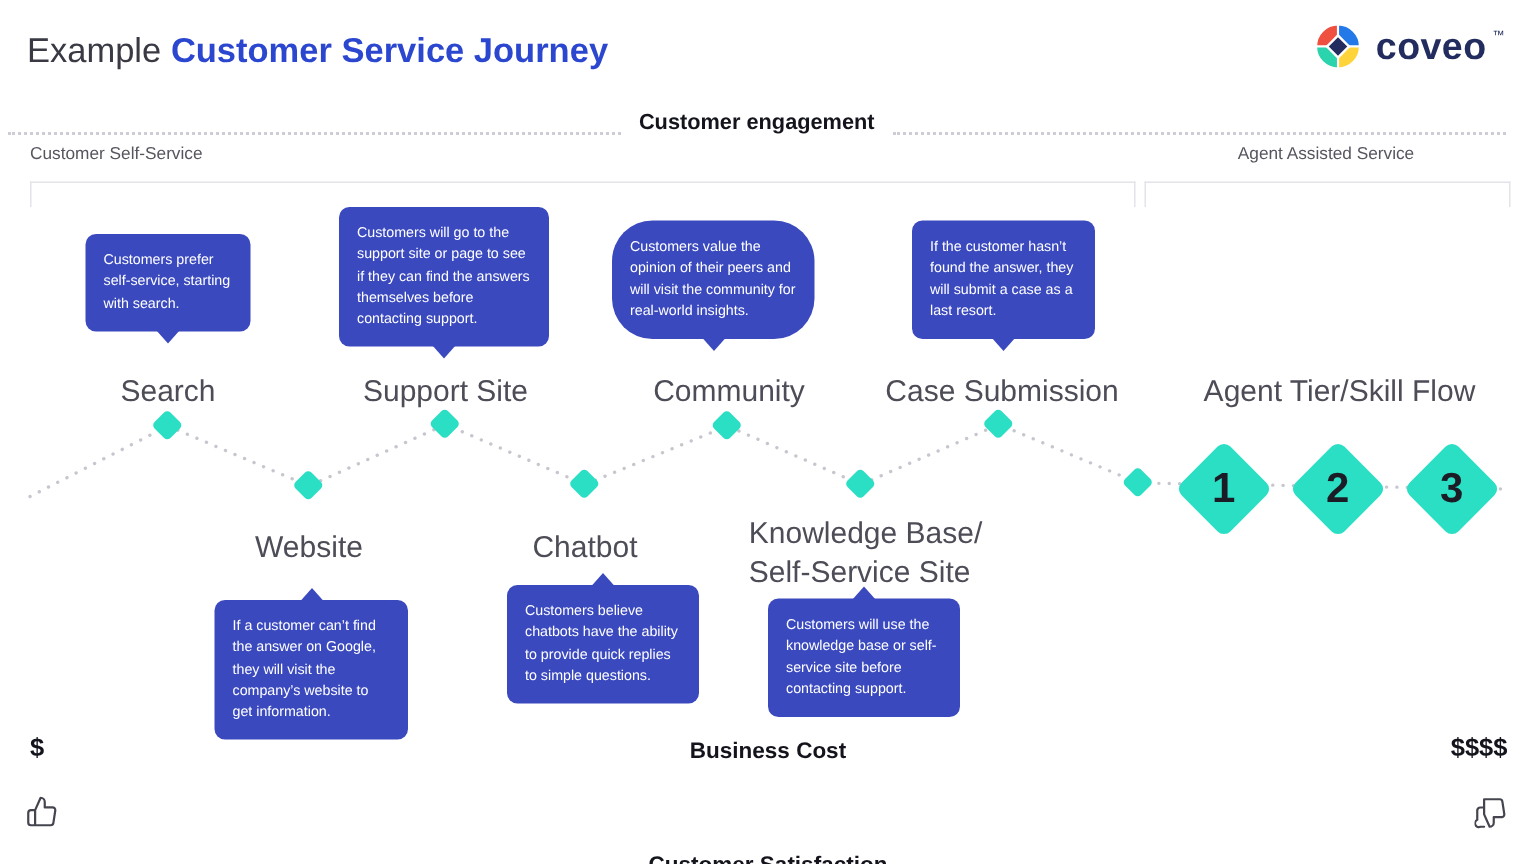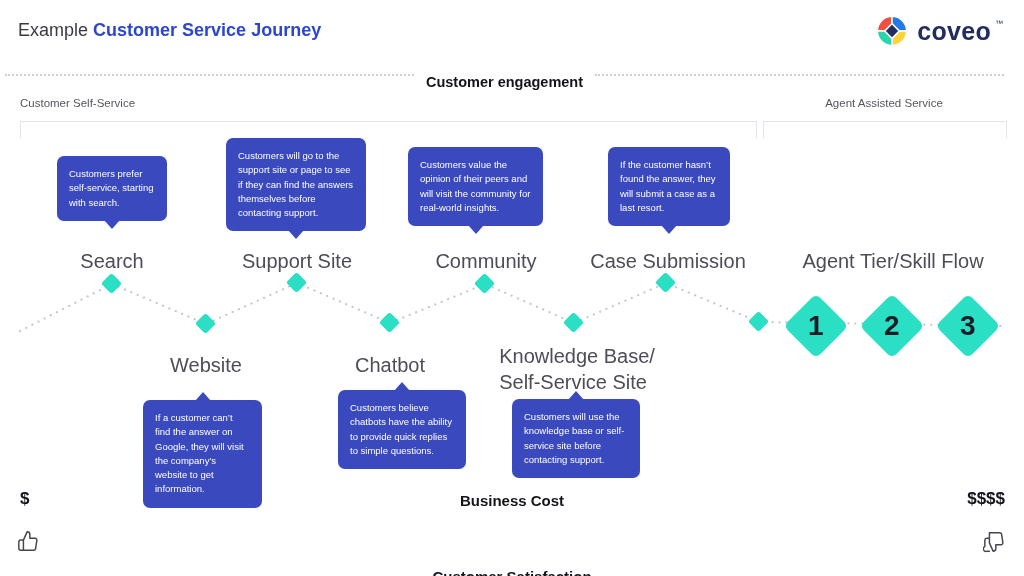--- a/index.html
+++ b/index.html
@@ -1,28 +1,28 @@
 <!DOCTYPE html>
 <html><head>
 <meta charset="utf-8">
 <style>
   html,body{margin:0;padding:0;background:#fff;}
   .stage{position:relative;width:1024px;height:576px;background:#ffffff;
          font-family:"Liberation Sans",sans-serif;overflow:hidden;}
 
   
-  .title{position:absolute;left:18px;top:20px;font-size:18px;color:#3a3a45;}
+  .title{position:absolute;left:18px;top:20px;font-size:23px;color:#3a3a45;}
   .title .pfx{padding-right:.28em;font-weight:400;}
   .title .main{color:#2b46cf;font-weight:700;}
   .logo{position:absolute;right:18px;top:13px;display:flex;align-items:center;gap:7px;}
   .logo-word{font-size:25px;font-weight:700;color:#222c5e;letter-spacing:.3px;}
   .logo-tm{font-size:8px;color:#222c5e;position:relative;top:-8px;left:-3px;}
 
   
-  .divider{position:absolute;left:5px;right:20px;top:74px;display:flex;align-items:flex-start;gap:12px;}
+  .divider{position:absolute;left:5px;right:20px;top:74px;display:flex;align-items:flex-end;gap:12px;}
   .divider .dots{flex:1;height:0;border-top:2px dotted #cdcdd5;}
   .divider .lbl{font-size:14.5px;font-weight:700;color:#14141d;white-space:nowrap;}
 
   .band-label{position:absolute;top:97px;font-size:11.5px;color:#56565f;}
   .band-left{left:20px;}
   .band-right{left:763px;width:242px;text-align:center;}
   .bracket{position:absolute;top:121px;height:16px;border:1px solid #e3e3e9;border-bottom:none;}
   .bracket-left{left:20px;width:735px;}
   .bracket-right{left:763px;width:242px;}
 
@@ -88,37 +88,37 @@
   <div class="band-label band-right">Agent Assisted Service</div>
   <div class="bracket bracket-left"></div>
   <div class="bracket bracket-right"></div>
 
   <svg class="zig" width="1024" height="576">
     <polyline points="20,331 112,284 206,324 297,283 390,323 485,284 574,323 666,283 759,322 1004,326" fill="none" stroke="#c6c6ce" stroke-width="2.2" stroke-dasharray="0.1 6.8" stroke-linecap="round"></polyline>
   </svg>
 
   <div class="note down" style="left:57px;top:156px;width:110px;">Customers prefer self-service, starting with search.</div>
   <div class="note down" style="left:226px;top:138px;width:140px;">Customers will go to the support site or page to see if they can find the answers themselves before contacting support.</div>
-  <div class="note down" style="left:408px;top:147px;width:135px;">Customers value the opinion of their peers and will visit the community for real-world insights.</div>
+  <div class="note down" style="left:408px;top:147px;width:135px;border-radius:27px;">Customers value the opinion of their peers and will visit the community for real-world insights.</div>
   <div class="note down" style="left:608px;top:147px;width:122px;">If the customer hasn’t found the answer, they will submit a case as a last resort.</div>
 
   <div class="node-label" style="left:112px;top:248px;">Search</div>
   <div class="node-label" style="left:297px;top:248px;">Support Site</div>
   <div class="node-label" style="left:486px;top:248px;">Community</div>
   <div class="node-label" style="left:668px;top:248px;">Case Submission</div>
   <div class="node-label" style="left:893px;top:248px;">Agent Tier/Skill Flow</div>
 
   <div class="node-label" style="left:206px;top:352px;">Website</div>
   <div class="node-label" style="left:390px;top:352px;">Chatbot</div>
   <div class="node-label" style="left:577px;top:343px;">
     <div>Knowledge Base/</div>
     <div>Self-Service Site</div>
   </div>
 
-  <div class="note up" style="left:143px;top:400px;width:119px;">If a customer can’t find the answer on Google, they will visit the company’s website to get information.</div>
+  <div class="note up" style="left:143px;top:400px;width:129px;">If a customer can’t find the answer on Google, they will visit the company’s website to get information.</div>
   <div class="note up" style="left:327px;top:390px;width:128px;margin-left:11px;">Customers believe chatbots have the ability to provide quick replies to simple questions.</div>
   <div class="note up" style="left:512px;top:399px;width:128px;">Customers will use the knowledge base or self-service site before contacting support.</div>
 
   <div class="dm small" style="left:104px;top:276px;"></div>
   <div class="dm small" style="left:198px;top:316px;"></div>
   <div class="dm small" style="left:289px;top:275px;"></div>
   <div class="dm small" style="left:382px;top:315px;"></div>
   <div class="dm small" style="left:477px;top:276px;"></div>
   <div class="dm small" style="left:566px;top:315px;"></div>
   <div class="dm small" style="left:658px;top:275px;"></div>

